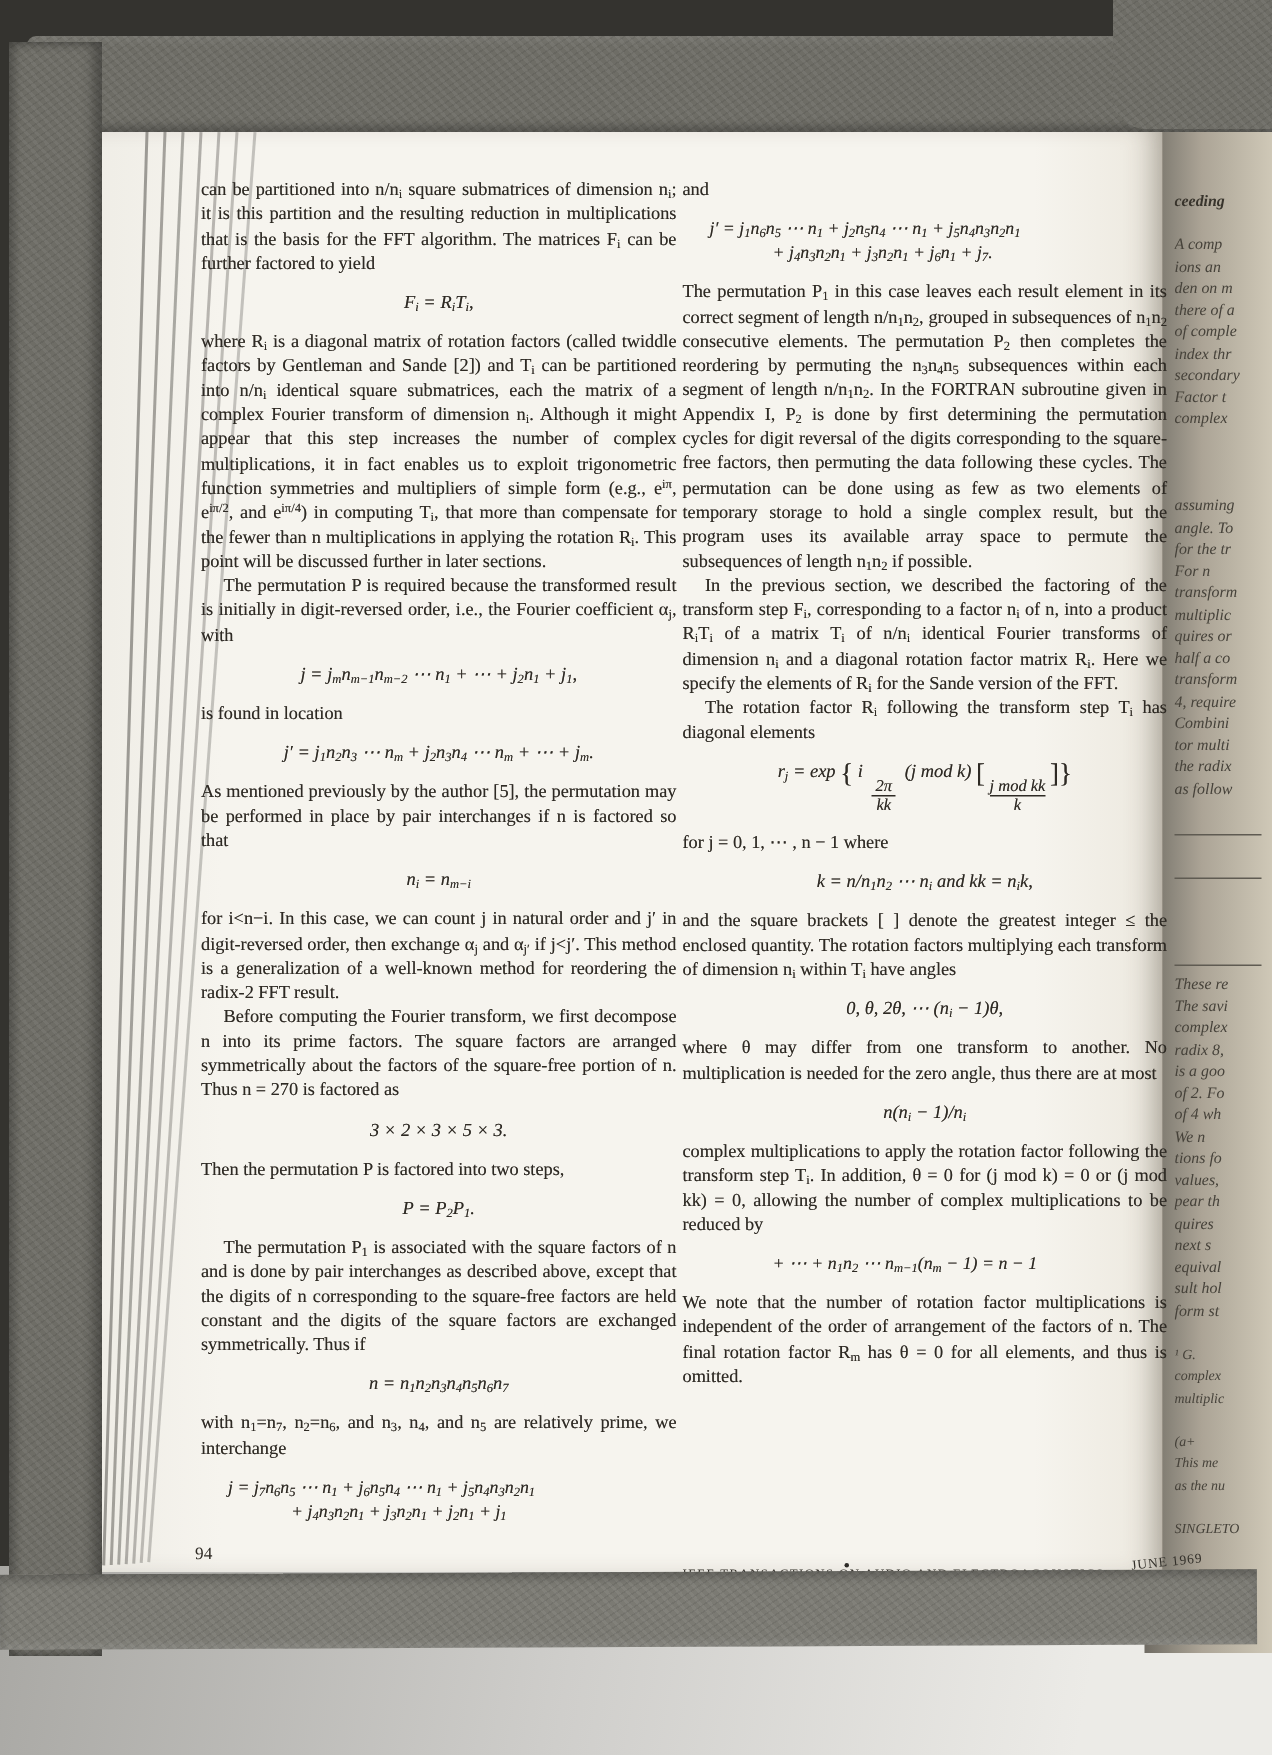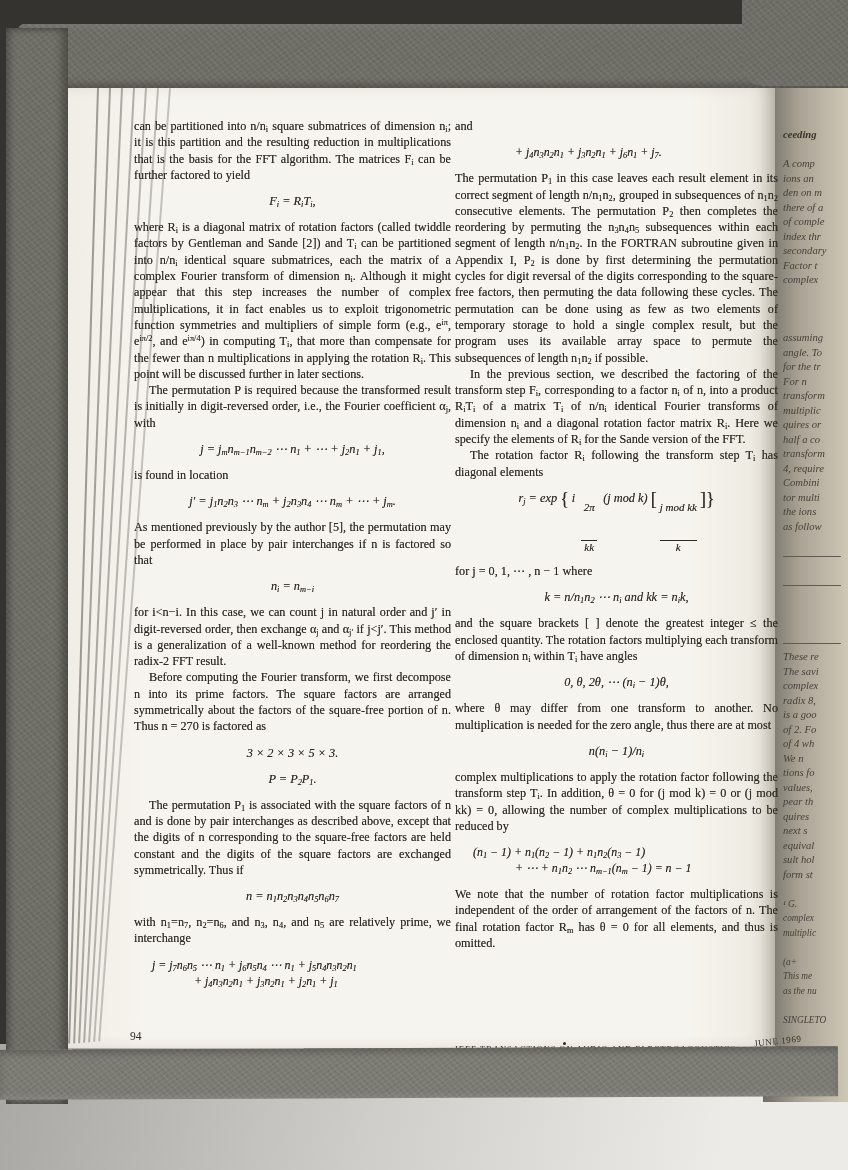--- a/index.html
+++ b/index.html
@@ -56,21 +56,21 @@
   .subhead{font-family:"Liberation Sans","DejaVu Sans",sans-serif;font-weight:bold;
     font-size:12.3px;margin:15px 0 9px;color:#26221b;}
   .eq{text-align:center;font-style:italic;margin:10px 0;font-size:12.3px;line-height:16px;
     text-shadow:0 0 0.4px rgba(46,42,36,0.6);}
   .eq2{text-align:left;padding-left:18px;white-space:nowrap;font-size:11.9px;}
   .eq2 .cont{padding-left:42px;}
   sub{font-size:8.4px;vertical-align:-2px;line-height:0;}
   sup{font-size:8.4px;vertical-align:4px;line-height:0;}
   .frac{display:inline-flex;flex-direction:column;vertical-align:-9px;text-align:center;
     line-height:1.1;font-size:11px;margin:0 3px;}
-  .frac .den{border-top:1px solid #2e2a24;padding:0 3px;margin-top:27px;}
+  .frac .den{border-top:1px solid #2e2a24;padding:0 3px;}
   .big{font-size:18px;vertical-align:-3px;font-style:normal;}
   
   .pagenum{position:absolute;left:68px;top:944px;font-size:11.5px;color:#2e2a24;}
   .journal{position:absolute;left:393px;top:958px;font-size:8.6px;letter-spacing:0.9px;color:#33302a;white-space:nowrap;}
   .issue-date{position:absolute;left:692px;top:950px;font-size:9px;letter-spacing:0.6px;color:#33302a;
     transform:rotate(-6deg);white-space:nowrap;}
   .speck{position:absolute;width:3px;height:3px;border-radius:50%;background:#2c2a26;z-index:5;}
 </style>
 </head>
 <body>
@@ -97,21 +97,21 @@
       <div class="edge-line">for the tr</div>
       <div class="edge-line">For n</div>
       <div class="edge-line">transform</div>
       <div class="edge-line">multiplic</div>
       <div class="edge-line">quires or</div>
       <div class="edge-line">half a co</div>
       <div class="edge-line">transform</div>
       <div class="edge-line">4, require</div>
       <div class="edge-line">Combini</div>
       <div class="edge-line">tor multi</div>
-      <div class="edge-line">the ions</div>
+      <div class="edge-line">the radix</div>
       <div class="edge-line">as follow</div>
       <div class="edge-line"></div>
       <div class="edge-rule"></div>
       <div class="edge-line"></div>
       <div class="edge-rule"></div>
       <div class="edge-line"></div>
       <div class="edge-line"></div>
       <div class="edge-line"></div>
       <div class="edge-rule"></div>
       <div class="edge-line">These re</div>
@@ -150,53 +150,54 @@
       <p class="para">where R<sub>i</sub> is a diagonal matrix of rotation factors (called twiddle factors by Gentleman and Sande [2]) and T<sub>i</sub> can be partitioned into n/n<sub>i</sub> identical square submatrices, each the matrix of a complex Fourier transform of dimension n<sub>i</sub>. Although it might appear that this step increases the number of complex multiplications, it in fact enables us to exploit trigonometric function symmetries and multipliers of simple form (e.g., e<sup>iπ</sup>, e<sup>iπ/2</sup>, and e<sup>iπ/4</sup>) in computing T<sub>i</sub>, that more than compensate for the fewer than n multiplications in applying the rotation R<sub>i</sub>. This point will be discussed further in later sections.</p>
       <p class="para indent">The permutation P is required because the transformed result is initially in digit-reversed order, i.e., the Fourier coefficient α<sub>j</sub>, with</p>
       <div class="eq">j = j<sub>m</sub>n<sub>m−1</sub>n<sub>m−2</sub> ⋯ n<sub>1</sub> + ⋯ + j<sub>2</sub>n<sub>1</sub> + j<sub>1</sub>,</div>
       <p class="para">is found in location</p>
       <div class="eq">j′ = j<sub>1</sub>n<sub>2</sub>n<sub>3</sub> ⋯ n<sub>m</sub> + j<sub>2</sub>n<sub>3</sub>n<sub>4</sub> ⋯ n<sub>m</sub> + ⋯ + j<sub>m</sub>.</div>
       <p class="para">As mentioned previously by the author [5], the permutation may be performed in place by pair interchanges if n is factored so that</p>
       <div class="eq">n<sub>i</sub> = n<sub>m−i</sub></div>
       <p class="para">for i&lt;n−i. In this case, we can count j in natural order and j′ in digit-reversed order, then exchange α<sub>j</sub> and α<sub>j′</sub> if j&lt;j′. This method is a generalization of a well-known method for reordering the radix-2 FFT result.</p>
       <p class="para indent">Before computing the Fourier transform, we first decompose n into its prime factors. The square factors are arranged symmetrically about the factors of the square-free portion of n. Thus n = 270 is factored as</p>
       <div class="eq">3 × 2 × 3 × 5 × 3.</div>
+      <p class="para">Then the permutation P is factored into two steps,</p>
       <div class="eq">P = P<sub>2</sub>P<sub>1</sub>.</div>
       <p class="para indent">The permutation P<sub>1</sub> is associated with the square factors of n and is done by pair interchanges as described above, except that the digits of n corresponding to the square-free factors are held constant and the digits of the square factors are exchanged symmetrically. Thus if</p>
       <div class="eq">n = n<sub>1</sub>n<sub>2</sub>n<sub>3</sub>n<sub>4</sub>n<sub>5</sub>n<sub>6</sub>n<sub>7</sub></div>
       <p class="para">with n<sub>1</sub>=n<sub>7</sub>, n<sub>2</sub>=n<sub>6</sub>, and n<sub>3</sub>, n<sub>4</sub>, and n<sub>5</sub> are relatively prime, we interchange</p>
       <div class="eq eq2">
         <div>j = j<sub>7</sub>n<sub>6</sub>n<sub>5</sub> ⋯ n<sub>1</sub> + j<sub>6</sub>n<sub>5</sub>n<sub>4</sub> ⋯ n<sub>1</sub> + j<sub>5</sub>n<sub>4</sub>n<sub>3</sub>n<sub>2</sub>n<sub>1</sub></div>
         <div class="cont">+ j<sub>4</sub>n<sub>3</sub>n<sub>2</sub>n<sub>1</sub> + j<sub>3</sub>n<sub>2</sub>n<sub>1</sub> + j<sub>2</sub>n<sub>1</sub> + j<sub>1</sub></div>
       </div>
     </div>
   <div class="col col-right" id="col-right">
       <p class="para">and</p>
       <div class="eq eq2">
+        <div>j′ = j<sub>1</sub>n<sub>6</sub>n<sub>5</sub> ⋯ n<sub>1</sub> + j<sub>2</sub>n<sub>5</sub>n<sub>4</sub> ⋯ n<sub>1</sub> + j<sub>5</sub>n<sub>4</sub>n<sub>3</sub>n<sub>2</sub>n<sub>1</sub></div>
         <div class="cont">+ j<sub>4</sub>n<sub>3</sub>n<sub>2</sub>n<sub>1</sub> + j<sub>3</sub>n<sub>2</sub>n<sub>1</sub> + j<sub>6</sub>n<sub>1</sub> + j<sub>7</sub>.</div>
       </div>
       <p class="para">The permutation P<sub>1</sub> in this case leaves each result element in its correct segment of length n/n<sub>1</sub>n<sub>2</sub>, grouped in subsequences of n<sub>1</sub>n<sub>2</sub> consecutive elements. The permutation P<sub>2</sub> then completes the reordering by permuting the n<sub>3</sub>n<sub>4</sub>n<sub>5</sub> subsequences within each segment of length n/n<sub>1</sub>n<sub>2</sub>. In the FORTRAN subroutine given in Appendix I, P<sub>2</sub> is done by first determining the permutation cycles for digit reversal of the digits corresponding to the square-free factors, then permuting the data following these cycles. The permutation can be done using as few as two elements of temporary storage to hold a single complex result, but the program uses its available array space to permute the subsequences of length n<sub>1</sub>n<sub>2</sub> if possible.</p>
       <p class="para indent">In the previous section, we described the factoring of the transform step F<sub>i</sub>, corresponding to a factor n<sub>i</sub> of n, into a product R<sub>i</sub>T<sub>i</sub> of a matrix T<sub>i</sub> of n/n<sub>i</sub> identical Fourier transforms of dimension n<sub>i</sub> and a diagonal rotation factor matrix R<sub>i</sub>. Here we specify the elements of R<sub>i</sub> for the Sande version of the FFT.</p>
       <p class="para indent">The rotation factor R<sub>i</sub> following the transform step T<sub>i</sub> has diagonal elements</p>
       <div class="eq">r<sub>j</sub> = exp <span class="big">{</span> i <span class="frac">
           <span class="num">2π</span>
           <span class="den">kk</span>
         </span> (j mod k) <span class="big">[</span><span class="frac">
           <span class="num">j mod kk</span>
           <span class="den">k</span>
         </span><span class="big">]</span><span class="big">}</span></div>
       <p class="para">for j = 0, 1, ⋯ , n − 1 where</p>
       <div class="eq">k = n/n<sub>1</sub>n<sub>2</sub> ⋯ n<sub>i</sub>   and   kk = n<sub>i</sub>k,</div>
       <p class="para">and the square brackets [  ] denote the greatest integer ≤ the enclosed quantity. The rotation factors multiplying each transform of dimension n<sub>i</sub> within T<sub>i</sub> have angles</p>
       <div class="eq">0, θ, 2θ, ⋯ (n<sub>i</sub> − 1)θ,</div>
       <p class="para">where θ may differ from one transform to another. No multiplication is needed for the zero angle, thus there are at most</p>
       <div class="eq">n(n<sub>i</sub> − 1)/n<sub>i</sub></div>
       <p class="para">complex multiplications to apply the rotation factor following the transform step T<sub>i</sub>. In addition, θ = 0 for (j mod k) = 0 or (j mod kk) = 0, allowing the number of complex multiplications to be reduced by</p>
       <div class="eq eq2">
-        <div>(n<sub>1</sub> − 1) + n<sub>1</sub>(n<sub>2</sub> − 1) + n<sub>1</sub>n<sub>2</sub>(n<sub>3</sub> − 1)</div>
         <div class="cont">+ ⋯ + n<sub>1</sub>n<sub>2</sub> ⋯ n<sub>m−1</sub>(n<sub>m</sub> − 1) = n − 1</div>
       </div>
       <p class="para">We note that the number of rotation factor multiplications is independent of the order of arrangement of the factors of n. The final rotation factor R<sub>m</sub> has θ = 0 for all elements, and thus is omitted.</p>
     </div>
   <div class="pagenum">94</div>
   <div class="journal">IEEE TRANSACTIONS ON AUDIO AND ELECTROACOUSTICS</div>
   <div class="issue-date">JUNE 1969</div>
 </div>
 
 <div class="band band-top"></div>

